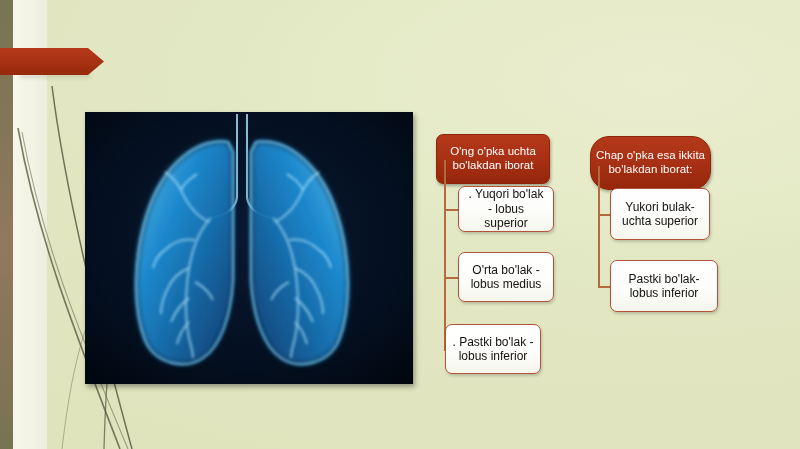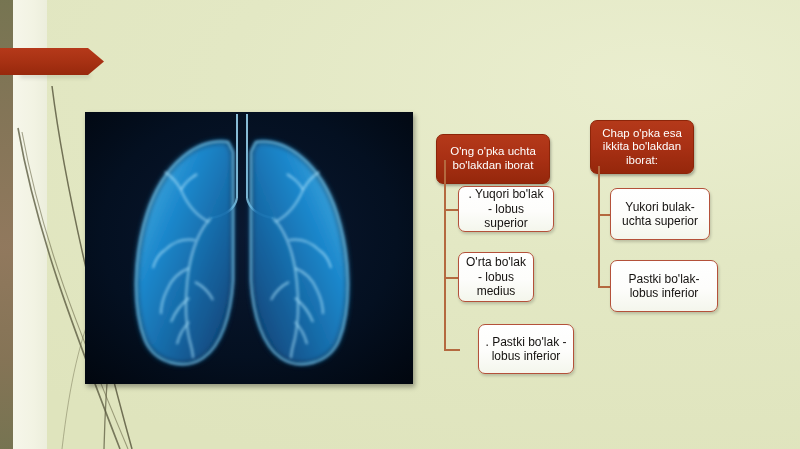--- a/index.html
+++ b/index.html
@@ -176,24 +176,24 @@
   </div>
 
   <div class="redbox t-head" style="left:436px;top:110px;width:114px;height:50px;">O'ng o'pka uchta bo'lakdan iborat</div>
 
   <div class="conn conn-v" style="left:444px;top:160px;height:190px;"></div>
   <div class="conn conn-h" style="left:444px;top:209px;width:16px;"></div>
   <div class="conn conn-h" style="left:444px;top:277px;width:16px;"></div>
   <div class="conn conn-h" style="left:444px;top:349px;width:16px;"></div>
 
   <div class="whitebox t-leaf" style="left:458px;top:186px;width:96px;height:46px;">. Yuqori bo'lak - lobus superior</div>
-  <div class="whitebox t-leaf" style="left:458px;top:252px;width:76px;height:50px;">O'rta bo'lak - lobus medius</div>
-  <div class="whitebox t-leaf" style="left:478px;top:324px;width:96px;height:50px;">. Pastki bo'lak - lobus inferior</div>
-
-  <div class="redbox t-head" style="left:590px;top:96px;width:104px;height:54px;">Chap o'pka esa ikkita bo'lakdan iborat:</div>
+  <div class="whitebox t-leaf" style="left:458px;top:252px;width:96px;height:50px;">O'rta bo'lak - lobus medius</div>
+  <div class="whitebox t-leaf" style="left:445px;top:324px;width:96px;height:50px;">. Pastki bo'lak - lobus inferior</div>
+
+  <div class="redbox t-head" style="left:590px;top:112px;width:121px;height:54px;border-radius:19px;">Chap o'pka esa ikkita bo'lakdan iborat:</div>
 
   <div class="conn conn-v" style="left:598px;top:166px;height:121px;"></div>
   <div class="conn conn-h" style="left:598px;top:214px;width:14px;"></div>
   <div class="conn conn-h" style="left:598px;top:286px;width:14px;"></div>
 
   <div class="whitebox t-leaf" style="left:610px;top:188px;width:100px;height:52px;">Yukori bulak- uchta superior</div>
   <div class="whitebox t-leaf" style="left:610px;top:260px;width:108px;height:52px;">Pastki bo'lak- lobus inferior</div>
 
 </div>
 

